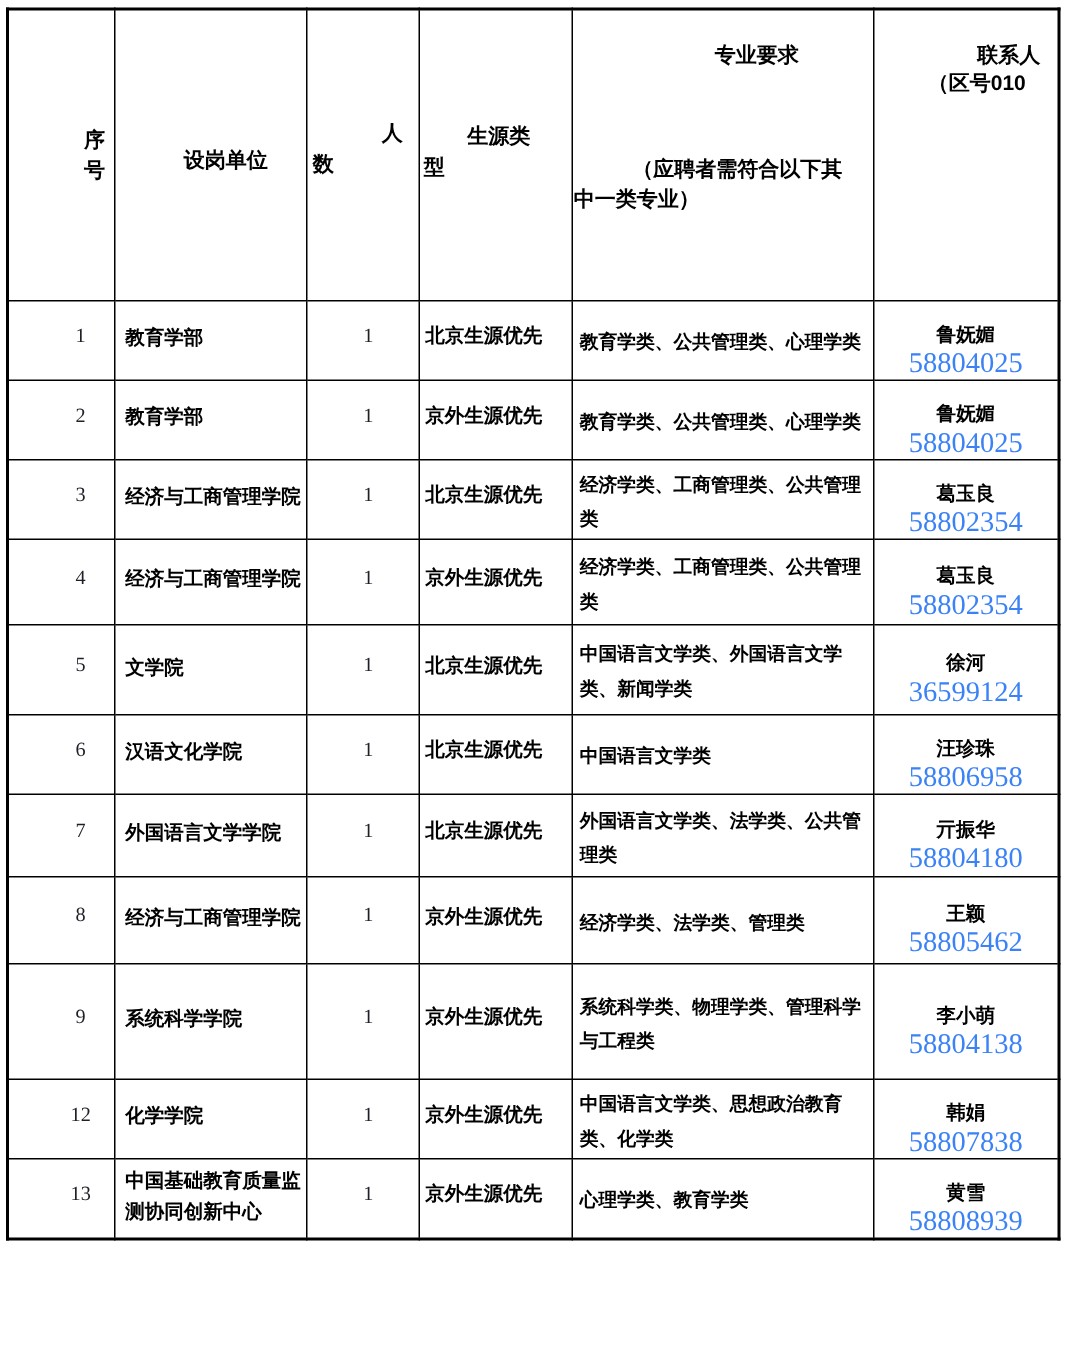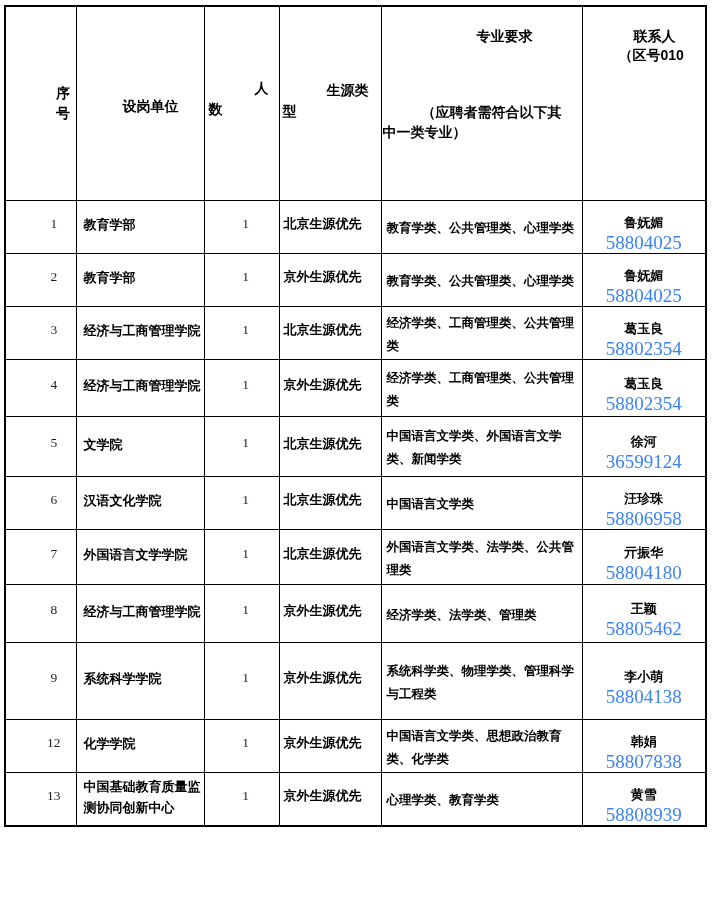--- a/index.html
+++ b/index.html
@@ -37,26 +37,26 @@
 
   
   thead tr { height: 194px; }
   thead th { position: relative; font-weight: bold; font-size: 14px; text-align: center; }
   thead th span { position: absolute; white-space: nowrap; line-height: 16px; }
   .h-index-1 { left: 50px; top: 78px; }
   .h-index-2 { left: 50px; top: 98px; }
   .h-unit    { left: 46px; top: 91px; }
   .h-count-1 { left: 50px; top: 73px; }
   .h-count-2 { left: 4px;  top: 94px; }
-  .h-type-1  { left: 47px; top: 75px; }
+  .h-type-1  { left: 32px; top: 75px; }
   .h-type-2  { left: 3px;  top: 96px; }
   .h-spec-t  { left: 95px; top: 21px; }
   .h-spec-n1 { left: 40px; top: 97px; }
   .h-spec-n2 { left: 1px;  top: 117px; }
-  .h-cont-1  { left: 51px; top: 21px; }
+  .h-cont-1  { left: 69px; top: 21px; }
   .h-cont-2  { left: 36px; top: 40px; }
 
   
   tbody tr:nth-child(1)  { height: 47px; }
   tbody tr:nth-child(2)  { height: 47px; }
   tbody tr:nth-child(3)  { height: 53px; }
   tbody tr:nth-child(4)  { height: 57px; }
   tbody tr:nth-child(5)  { height: 60px; }
   tbody tr:nth-child(6)  { height: 47px; }
   tbody tr:nth-child(7)  { height: 55px; }

